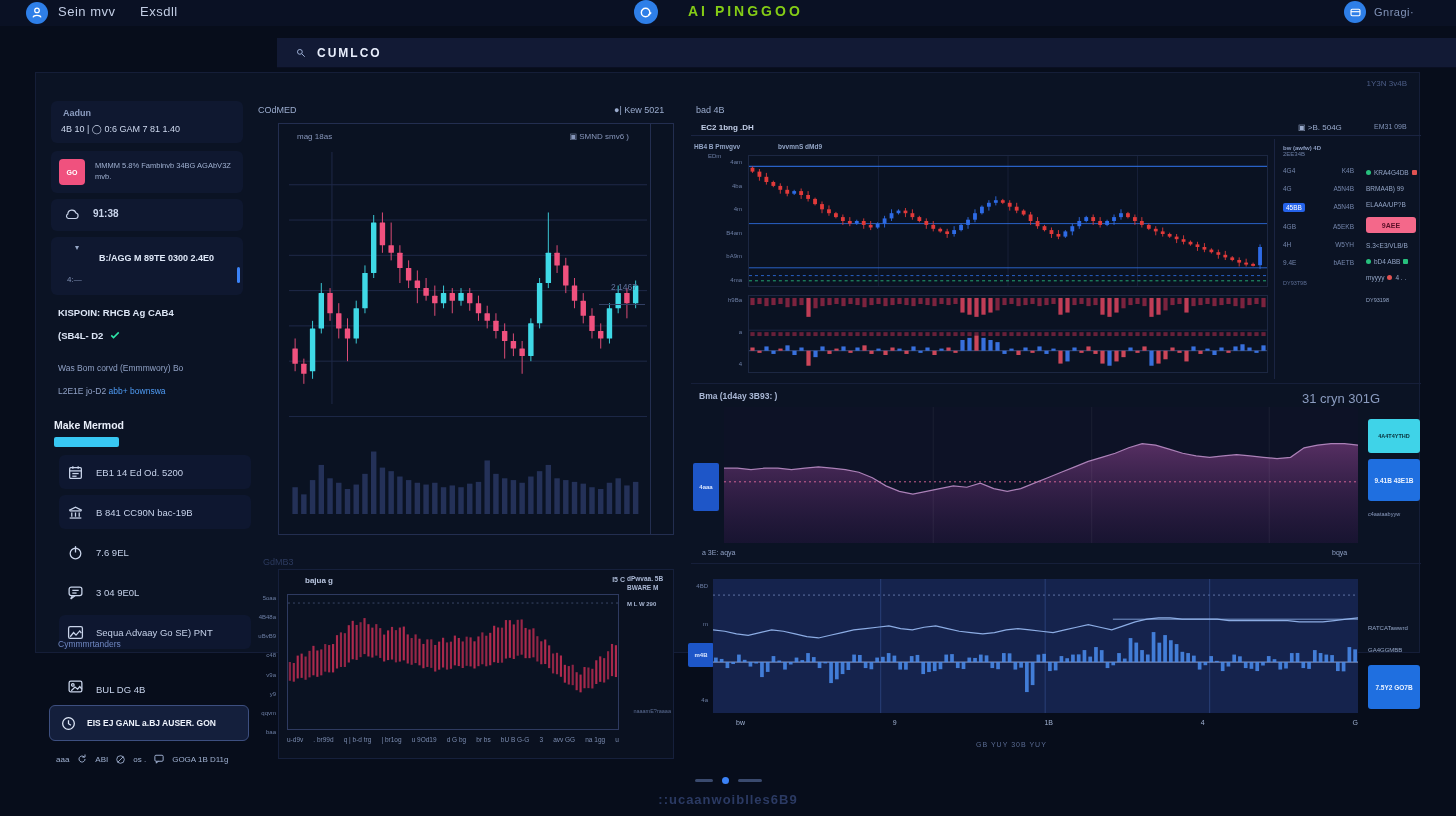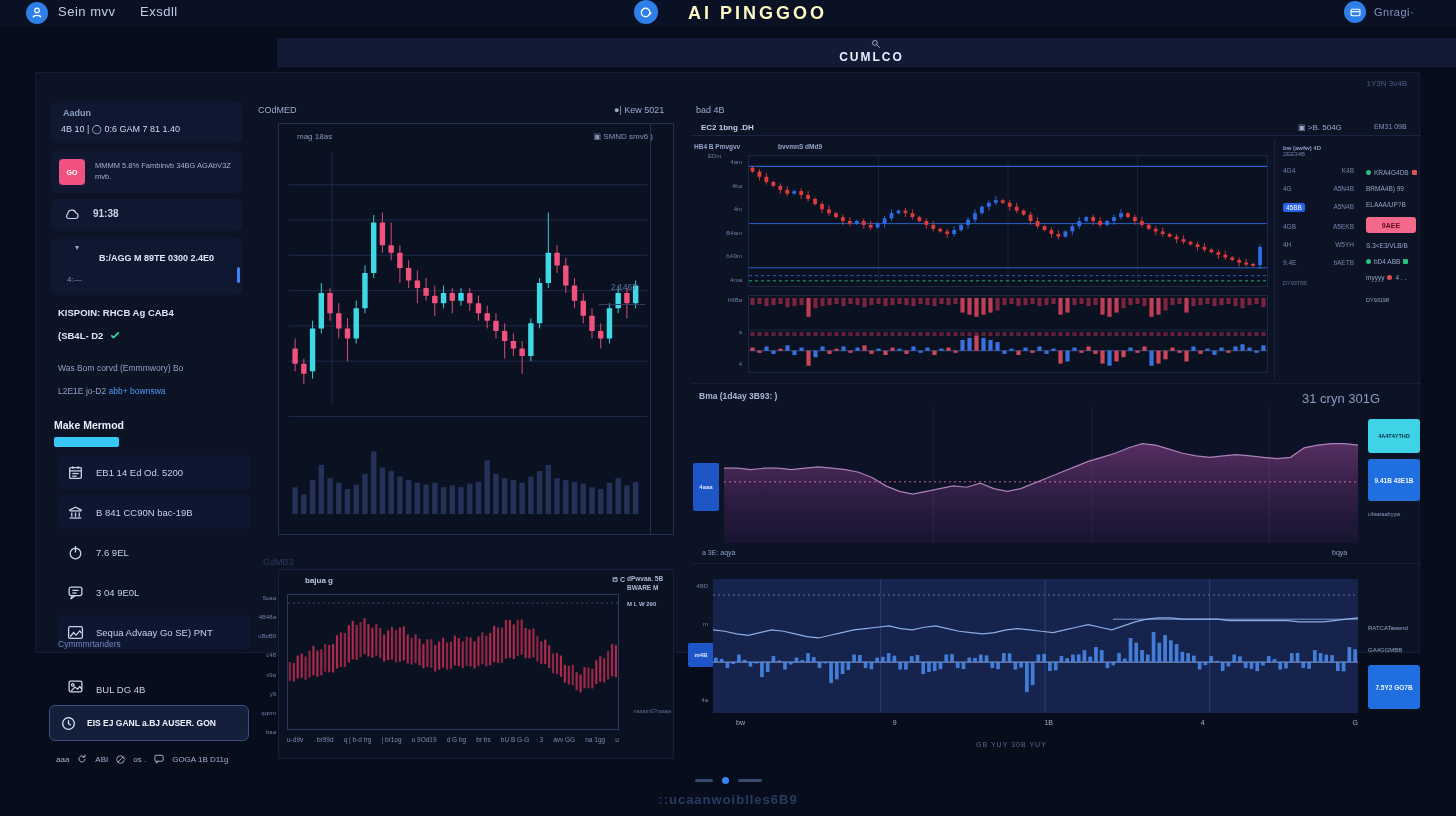--- a/index.html
+++ b/index.html
@@ -2,22 +2,22 @@
 <html><head>
 <meta charset="utf-8">
 <style>
   html,body{margin:0;padding:0;background:#070d1b;}
   *{box-sizing:border-box;font-family:"Liberation Sans",sans-serif;}
   .stage{position:relative;width:1456px;height:816px;background:#070d1b;overflow:hidden;color:#c6d2ea;}
   .abs{position:absolute;}
   .topbar{position:absolute;left:0;top:0;width:1456px;height:26px;background:#0a1124;}
   .logo{position:absolute;width:22px;height:22px;border-radius:50%;background:#2e7fe8;display:flex;align-items:center;justify-content:center;}
   .navtxt{position:absolute;font-size:13px;color:#c2cde4;letter-spacing:.5px;}
-  .brand{position:absolute;font-size:18px;color:#fef9c3;letter-spacing:3px;font-weight:bold;}
-  .searchbar{position:absolute;left:277px;top:38px;width:1179px;height:30px;background:#121a35;border-bottom:1px solid #0a0f22;display:flex;align-items:center;flex-direction:column;}
+  .brand{position:absolute;font-size:14px;color:#84cc16;letter-spacing:3px;font-weight:bold;}
+  .searchbar{position:absolute;left:277px;top:38px;width:1179px;height:30px;background:#121a35;border-bottom:1px solid #0a0f22;display:flex;align-items:center;}
   .panel{position:absolute;left:35px;top:72px;width:1385px;height:581px;background:#0b1324;border:1px solid #151e38;}
   .card{position:absolute;background:#0f1830;border-radius:6px;}
   .mlabel{font-size:9.5px;color:#c6d2ea;}
   .btn{display:flex;align-items:center;justify-content:center;text-align:center;border-radius:3px;font-weight:bold;cursor:pointer;}
   .dot{display:inline-block;width:5px;height:5px;border-radius:50%;}
   .sq{display:inline-block;width:5px;height:5px;border-radius:1px;}
   .plotborder{border:1px solid #2e3a60;background:#0a1222;}
   .ytcol{display:flex;flex-direction:column;justify-content:space-between;align-items:flex-end;font-size:6px;color:#6d7fa5;}
   .xtrow{display:flex;justify-content:space-between;font-size:6.5px;color:#7b8cb0;}
   svg{display:block;}
@@ -186,21 +186,21 @@
           </svg>
         <span>GOGA 1B D11g</span>
       </div>
     </aside>
 
     <span class="abs" style="left:222px;top:32px;font-size:9px;color:#9aabcd;">COdMED</span>
     <span class="abs" style="left:578px;top:32px;font-size:9px;color:#9aabcd;">●| Kew 5021</span>
 
     <div class="abs" style="left:242px;top:50px;width:396px;height:412px;background:#0a1222;border:1px solid #232e50;">
       <span class="abs" style="left:18px;top:8px;font-size:8px;color:#8796ba;">mag 18as</span>
-      <span class="abs" style="right:20px;top:8px;font-size:8px;color:#8796ba;">▣ SMND smv6 )</span>
+      <span class="abs" style="right:44px;top:8px;font-size:8px;color:#8796ba;">▣ SMND smv6 )</span>
       <div class="abs" style="left:371px;top:0;width:1px;height:100%;background:#232e50;"></div>
       <div id="main-candles" class="abs" style="left:10px;top:28px;width:358px;height:252px;">
           <svg viewBox="0 0 358 252" preserveAspectRatio="none" style="width: 100%; height: 100%;">
             <line x1="0" x2="358" y1="32.76" y2="32.76" stroke="#1f2948" stroke-width="1"></line>
             <line x1="0" x2="358" y1="68.04" y2="68.04" stroke="#1f2948" stroke-width="1"></line>
             <line x1="0" x2="358" y1="103.32" y2="103.32" stroke="#1f2948" stroke-width="1"></line>
             <line x1="0" x2="358" y1="138.6" y2="138.6" stroke="#1f2948" stroke-width="1"></line>
             <line x1="0" x2="358" y1="173.88" y2="173.88" stroke="#1f2948" stroke-width="1"></line>
             <line x1="0" x2="358" y1="209.16" y2="209.16" stroke="#1f2948" stroke-width="1"></line>
             <line x1="42.96" x2="42.96" y1="0" y2="252" stroke="#1f2948" stroke-width="1"></line>

